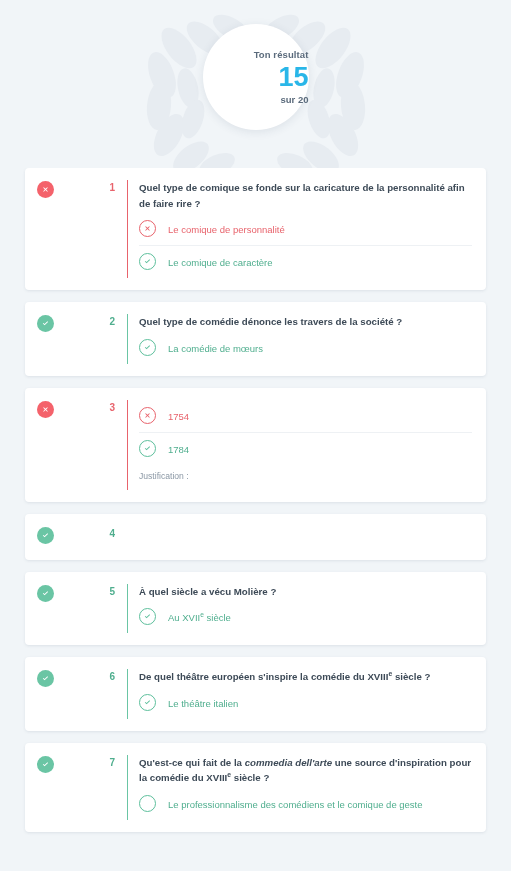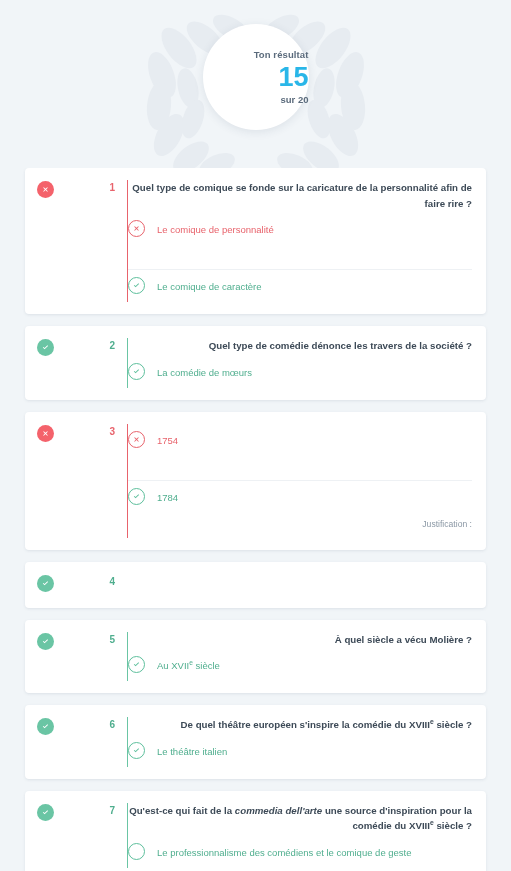--- a/index.html
+++ b/index.html
@@ -121,40 +121,40 @@
     font-size: 10px;
     font-weight: 700;
     padding-top: 2px;
   }
   .num-col.ko { color: #e8636c; }
   .num-col.ok { color: #4fae8e; }
 
   .content-col {
     flex: 1 1 auto;
     border-left: 1.5px solid #e8636c;
+    padding-left: 11px;
     min-width: 0;
-    text-align: right;
   }
   .content-col.ok { border-left-color: #6ac5a4; }
 
   .q-text {
     font-size: 9.7px;
     line-height: 15.5px;
     color: #3d4a57;
     font-weight: 700;
     margin-bottom: 2px;
   }
   .q-text i { font-style: italic; }
 
   .answer-row {
     display: flex;
     align-items: flex-start;
     padding: 8px 0 8px 0;
   }
-  .answer-row + .answer-row { border-top: 1px solid #eef1f4; margin-top: 24px; }
+  .answer-row + .answer-row { border-top: 1px solid #eef1f4; }
 
   .ans-icon {
     flex: 0 0 17px;
     width: 17px;
     height: 17px;
     border-radius: 50%;
     border: 1px solid #e8636c;
     display: flex;
     align-items: center;
     justify-content: center;

